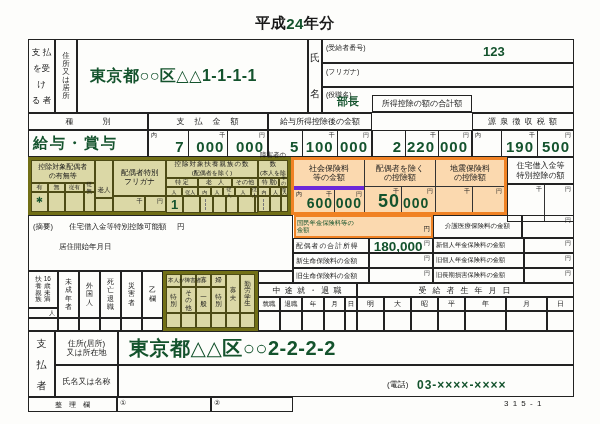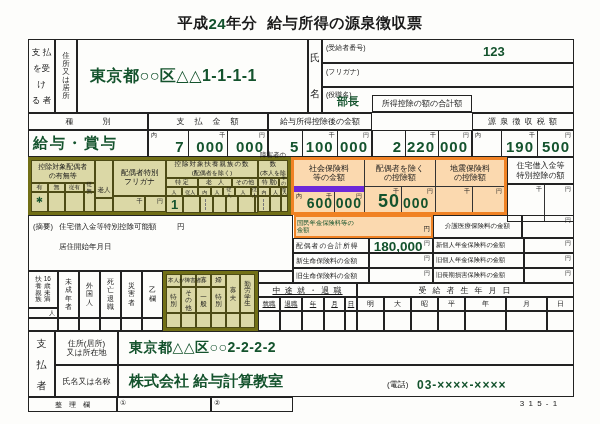--- a/index.html
+++ b/index.html
@@ -23,21 +23,20 @@
   .cell{box-sizing:border-box;position:relative;}
 </style>
 </head>
 <body>
 
 <div class="abs ctr" style="left:0;top:12px;width:600px;height:22px;font-size:15px;font-weight:bold;letter-spacing:0.5px;">
   <span>平成</span>
     <span class="red">24</span>
     <span>年分</span>
     <span style="width:10px"></span>
-    <span>給与所得の源泉徴収票</span>
 </div>
 
 <div class="abs bx ctr" style="left:28px;top:39px;width:27px;height:74px;">
   <span class="vt" style="font-size:8.5px;line-height:1.9;">支 払
 を受け
 る 者</span>
 </div>
 <div class="abs bx ctr" style="left:55px;top:39px;width:22px;height:74px;">
   <span class="vt" style="font-size:7.5px;line-height:1.08;">住
 所
@@ -232,21 +231,21 @@
           <span class="dashv"></span>
         </div>
       <div class="gline" style="width:9px;"></div>
       <div class="gline" style="flex:1;"></div>
     </div>
   </div>
 </div>
 
 <div class="abs flex" style="left:291px;top:157px;width:216px;height:58px;background:#fbd9af;border:3px solid #f08224;">
   <div style="width:70px;display:flex;flex-direction:column;border-right:1px solid #333;">
-    <div class="ctr vt" style="height:26px;font-size:8px;border-bottom:6px solid #6d28d9;">社会保険料
+    <div class="ctr vt" style="height:26px;font-size:8px;border-bottom:4px solid #6d28d9;">社会保険料
 等の金額</div>
     <div class="flex" style="flex:1;">
       <div class="cell" style="width:40px;display:flex;align-items:flex-end;justify-content:flex-end;padding:0 1px 2px 0;">
           <span class="mk tl">内</span>
           <span class="mk tr">千</span>
           <span class="num red" style="font-size:14px;">600</span>
         </div>
       <div class="cell" style="flex:1;border-left:1px solid #333;display:flex;align-items:flex-end;justify-content:flex-end;padding:0 2px 2px 0;">
           <span class="mk tr">円</span>
           <span class="num red" style="font-size:14px;">000</span>
@@ -289,21 +288,21 @@
         <span class="mk tr">千</span>
       </div>
     <div class="cell" style="flex:1;border-left:1px solid #333;">
         <span class="mk tr">円</span>
       </div>
   </div>
 </div>
 
 <div class="abs bx" style="left:28px;top:215px;width:265px;height:56px;">
   <span class="abs" style="left:4px;top:6px;font-size:7.5px;">(摘要)</span>
-  <span class="abs" style="left:30px;top:6px;font-size:7.5px;">住宅借入金等特別控除可能額</span>
+  <span class="abs" style="left:40px;top:6px;font-size:7.5px;">住宅借入金等特別控除可能額</span>
   <span class="abs" style="left:148px;top:6px;font-size:7.5px;">円</span>
   <span class="abs" style="left:30px;top:26px;font-size:7.5px;">居住開始年月日</span>
 </div>
 
 <div class="abs flex" style="left:294px;top:215px;width:139px;height:23px;background:#fbd9af;border:2.5px solid #f08224;align-items:center;">
   <span class="red" style="width:62px;font-size:6.3px;line-height:1.1;padding-left:1px;">国民年金保険料等の金額</span>
   <span class="red" style="flex:1;text-align:right;font-size:13.5px;font-weight:bold;margin-top:40px;">180,000</span>
   <span style="font-size:6.5px;padding:6px 1px 0 1px;">円</span>
 </div>
 
@@ -448,21 +447,21 @@
           <span class="vt" style="font-size:6.5px;line-height:1;">勤
 労
 学
 生</span>
         </div>
       <div class="gline" style="height:13px;"></div>
     </div>
   </div>
 </div>
 
-<div class="abs" style="left:258px;top:283px;width:99px;height:56px;text-decoration:underline;">
+<div class="abs" style="left:258px;top:283px;width:99px;height:56px;">
   <div class="bx ctr" style="height:14px;font-size:8px;letter-spacing:1px;box-sizing:border-box;">中 途 就 ・ 退 職</div>
   <div class="flex" style="height:14px;">
     <div class="bx ctr" style="width:20px;font-size:6.5px;">就職</div>
     <div class="bx ctr" style="width:20px;font-size:6.5px;">退職</div>
     <div class="bx ctr" style="width:20px;font-size:6.5px;">年</div>
     <div class="bx ctr" style="width:19px;font-size:6.5px;">月</div>
     <div class="bx ctr" style="flex:1;font-size:6.5px;">日</div>
   </div>
   <div class="flex" style="height:20px;">
     <div class="bx" style="width:20px;"></div>
@@ -496,27 +495,26 @@
 </div>
 
 <div class="abs bx" style="left:28px;top:331px;width:27px;height:66px;display:flex;align-items:center;justify-content:center;">
   <span class="vt" style="font-size:10px;line-height:2.1;">支
 払
 者</span>
 </div>
 <div class="abs bx ctr vt" style="left:55px;top:331px;width:63px;height:34px;font-size:8px;">住所(居所)
 又は所在地</div>
 <div class="abs bx" style="left:118px;top:331px;width:456px;height:34px;display:flex;align-items:center;">
-  <span class="red" style="font-size:14px;font-weight:bold;padding-left:10px;letter-spacing:0.5px;">東京都△△区○○2-2-2-2</span>
+  <span class="red" style="font-size:20px;font-weight:bold;padding-left:10px;letter-spacing:0.5px;">東京都△△区○○2-2-2-2</span>
 </div>
 <div class="abs bx ctr" style="left:55px;top:365px;width:63px;height:32px;font-size:8px;">氏名又は名称</div>
 <div class="abs bx" style="left:118px;top:365px;width:456px;height:32px;">
-  <span class="red" style="position:absolute;left:10px;top:6px;font-size:15px;font-weight:bold;">株式会社 給与計算教室</span>
   <span style="position:absolute;left:268px;bottom:6px;font-size:8px;">(電話)</span>
   <span class="red" style="position:absolute;left:298px;bottom:4px;font-size:12px;font-weight:bold;letter-spacing:1px;">03-××××-××××</span>
 </div>
 
 <div class="abs flex" style="left:28px;top:397px;width:265px;height:15px;">
   <div class="bx ctr" style="width:87px;font-size:7px;">整　理　欄</div>
   <div class="bx" style="width:90px;font-size:7px;padding:1px 0 0 2px;">①</div>
   <div class="bx" style="flex:1;font-size:7px;padding:1px 0 0 2px;">②</div>
 </div>
-<div class="abs" style="left:504px;top:399px;width:70px;text-align:center;font-size:8px;letter-spacing:1px;">3 1 5 - 1</div>
+<div class="abs" style="left:504px;top:399px;width:70px;text-align:left;font-size:8px;letter-spacing:1px;">3 1 5 - 1</div>
 
 </body></html>

